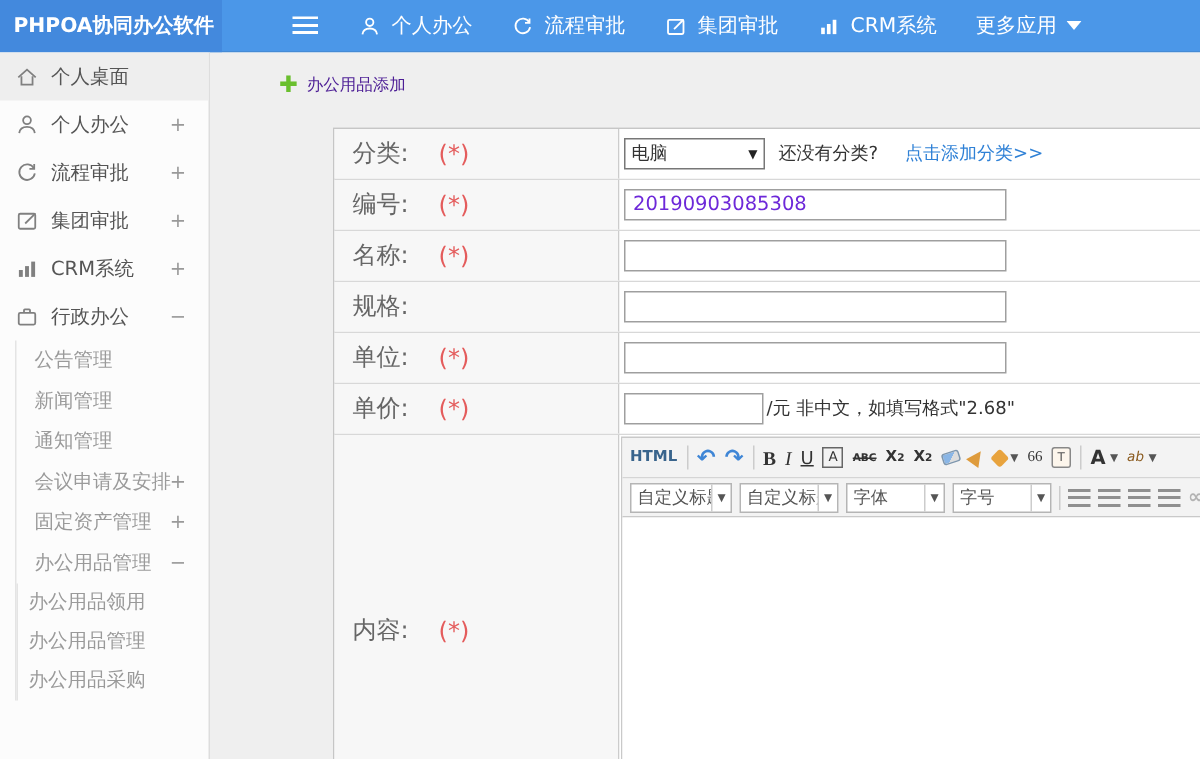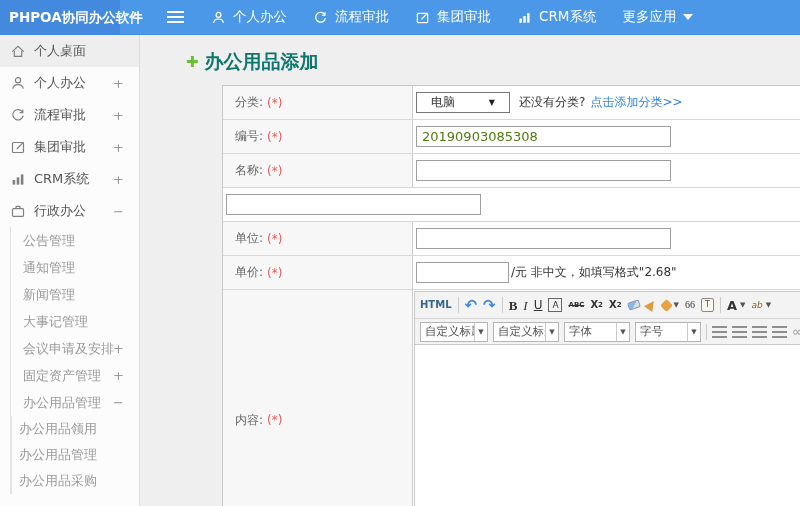--- a/index.html
+++ b/index.html
@@ -1,21 +1,21 @@
 <!DOCTYPE html>
 <html><head>
 <meta charset="utf-8">
 <style>
   *{margin:0;padding:0;box-sizing:border-box}
   html,body{width:800px;height:506px;overflow:hidden}
   body{position:relative;font-family:"DejaVu Sans","Liberation Sans",sans-serif;background:#fff;font-size:13px}
 
   
   .topbar{position:absolute;top:0;left:0;width:800px;height:35px;background:#4b97e8;display:flex;align-items:center;color:#fff;border-bottom:1px solid rgba(0,0,0,.08)}
-  .logo{width:120px;height:35px;background:#4389dd;line-height:35px;padding-left:9px;font-size:13.5px;font-weight:bold;white-space:nowrap}
+  .logo{width:148px;height:35px;background:#4389dd;line-height:35px;padding-left:9px;font-size:13.5px;font-weight:bold;white-space:nowrap}
   .hamburger{margin-left:47px;width:17px;height:12px;background:repeating-linear-gradient(to bottom,#fff 0 2px,transparent 2px 5px);cursor:pointer;flex:none}
   .nav{display:flex;align-items:center;margin-left:27px;gap:26px}
   .nav-item{display:flex;align-items:center;gap:7px;font-size:13.5px;cursor:pointer;white-space:nowrap}
   .nav-item svg{flex:none}
 
   
   .sidebar{position:absolute;top:35px;left:0;width:140px;height:489px;background:#fcfcfc;border-right:1px solid #ddd}
   .side-item{height:32px;display:flex;align-items:center;padding-left:10px;position:relative;color:#555;font-size:13px;cursor:pointer}
   .side-item.active{background:#eee}
   .side-item .lbl{margin-left:8px;white-space:nowrap}
@@ -23,36 +23,36 @@
   .submenu{margin-left:10px;border-left:1px solid #e4e4e4}
   .sub-item{height:27px;line-height:27px;padding-left:12px;color:#9a9a9a;font-size:13px;position:relative;cursor:pointer;white-space:nowrap}
   .subsub{border-left:1px solid #e4e4e4}
   .subsub .sub-item{height:26px;line-height:26px;padding-left:7px}
   .partial-item{position:absolute;left:31px;bottom:0;width:80px;height:6px;background:#3e3e3e;border-radius:2px 2px 0 0;cursor:pointer}
 
   
   .main{position:absolute;left:140px;top:35px;width:660px;height:471px;background:#efefef;overflow:hidden}
   .page-title{position:absolute;left:46px;top:14px;display:flex;align-items:center;gap:6px}
   .plus-icon{color:#6abf2e;font-weight:bold;font-size:15px;line-height:1}
-  .title-text{font-size:19px;font-weight:bold;color:#0f766e}
+  .title-text{font-size:11px;font-weight:normal;color:#4c1d95}
 
   .form-table{position:absolute;left:82px;top:50px;width:600px;border:1px solid #c6c6c6;background:#fff}
   .frow{display:flex;border-bottom:1px solid #d8d8d8;height:34px}
   .frow.tall{height:260px;border-bottom:none}
-  .fl{width:190px;border-right:1px solid #ccc;background:#f7f7f7;display:flex;align-items:center;padding-left:12px;font-size:12px;color:#666;gap:4px;flex:none}
+  .fl{width:190px;border-right:1px solid #ccc;background:#f7f7f7;display:flex;align-items:center;padding-left:12px;font-size:16px;color:#666;gap:20px;flex:none}
   .fv{flex:1;display:flex;align-items:center;padding-left:3px;font-size:12px;color:#333;background:#fff;min-width:0}
   .fv.editor-cell{padding:1px;align-items:stretch}
   .req{color:#e45c5c;font-style:normal}
 
-  .txt{height:21px;width:255px;border:1px solid #9f9f9f;padding:0 5px;font-size:13px;color:#4d7c0f;font-family:inherit;background:#fff}
+  .txt{height:21px;width:255px;border:1px solid #9f9f9f;padding:0 5px;font-size:13px;color:#6d28d9;font-family:inherit;background:#fff}
   .txt.small{width:93px}
-  .selectbox{width:94px;height:21px;border:1px solid #777;display:flex;align-items:center;justify-content:space-between;padding:0 14px;background:#fff;cursor:pointer}
+  .selectbox{width:94px;height:21px;border:1px solid #777;display:flex;align-items:center;justify-content:space-between;padding:0 4px;background:#fff;cursor:pointer}
   .sel-caret{font-size:8px;color:#222}
   .hint{margin-left:9px;color:#333}
-  .linkblue{color:#2f81d6;margin-left:5px;cursor:pointer}
+  .linkblue{color:#2f81d6;margin-left:18px;cursor:pointer}
   .suffix{margin-left:2px;color:#333}
 
   
   .editor{border:1px solid #c9c9c9;flex:1;display:flex;flex-direction:column;min-width:0}
   .ed-toolbar{background:#f3f3f3;border-bottom:1px solid #d5d5d5;display:flex;align-items:center;height:27px;padding:0 5px;gap:6px;flex:none;white-space:nowrap;overflow:hidden}
   .ed-toolbar2{height:26px;border-bottom:1px solid #c9c9c9;gap:5px}
   .tb-sep{width:1px;height:16px;background:#ccc;flex:none}
   .tb-btn{font-size:12px;color:#333;cursor:pointer;flex:none;display:inline-flex;align-items:center;line-height:1}
   .tb-btn.html{font-size:10px;font-weight:bold;color:#39648c}
   .tb-btn.blue{color:#3f86d6;font-size:15px;font-weight:bold}
@@ -196,27 +196,24 @@
     </span>
     <span class="lbl">行政办公</span>
     <span class="marker">−</span>
   </div>
 
   <div class="submenu">
     <div class="sub-item">
       <span>公告管理</span>
     </div>
     <div class="sub-item">
+      <span>新闻管理</span>
+    </div>
+    <div class="sub-item">
       <span>通知管理</span>
-    </div>
-    <div class="sub-item">
-      <span>新闻管理</span>
-    </div>
-    <div class="sub-item">
-      <span>大事记管理</span>
     </div>
     <div class="sub-item">
       <span>会议申请及安排</span>
       <span class="marker">+</span>
     </div>
     <div class="sub-item">
       <span>固定资产管理</span>
       <span class="marker">+</span>
     </div>
     <div class="sub-item">
@@ -275,20 +272,23 @@
       <div class="fl">
         <span>名称:</span>
         <em class="req">(*)</em>
       </div>
       <div class="fv">
         <input class="txt" type="text" style="">
       </div>
     </div>
 
     <div class="frow">
+      <div class="fl">
+        <span>规格:</span>
+      </div>
       <div class="fv">
         <input class="txt" type="text" style="">
       </div>
     </div>
 
     <div class="frow">
       <div class="fl">
         <span>单位:</span>
         <em class="req">(*)</em>
       </div>

